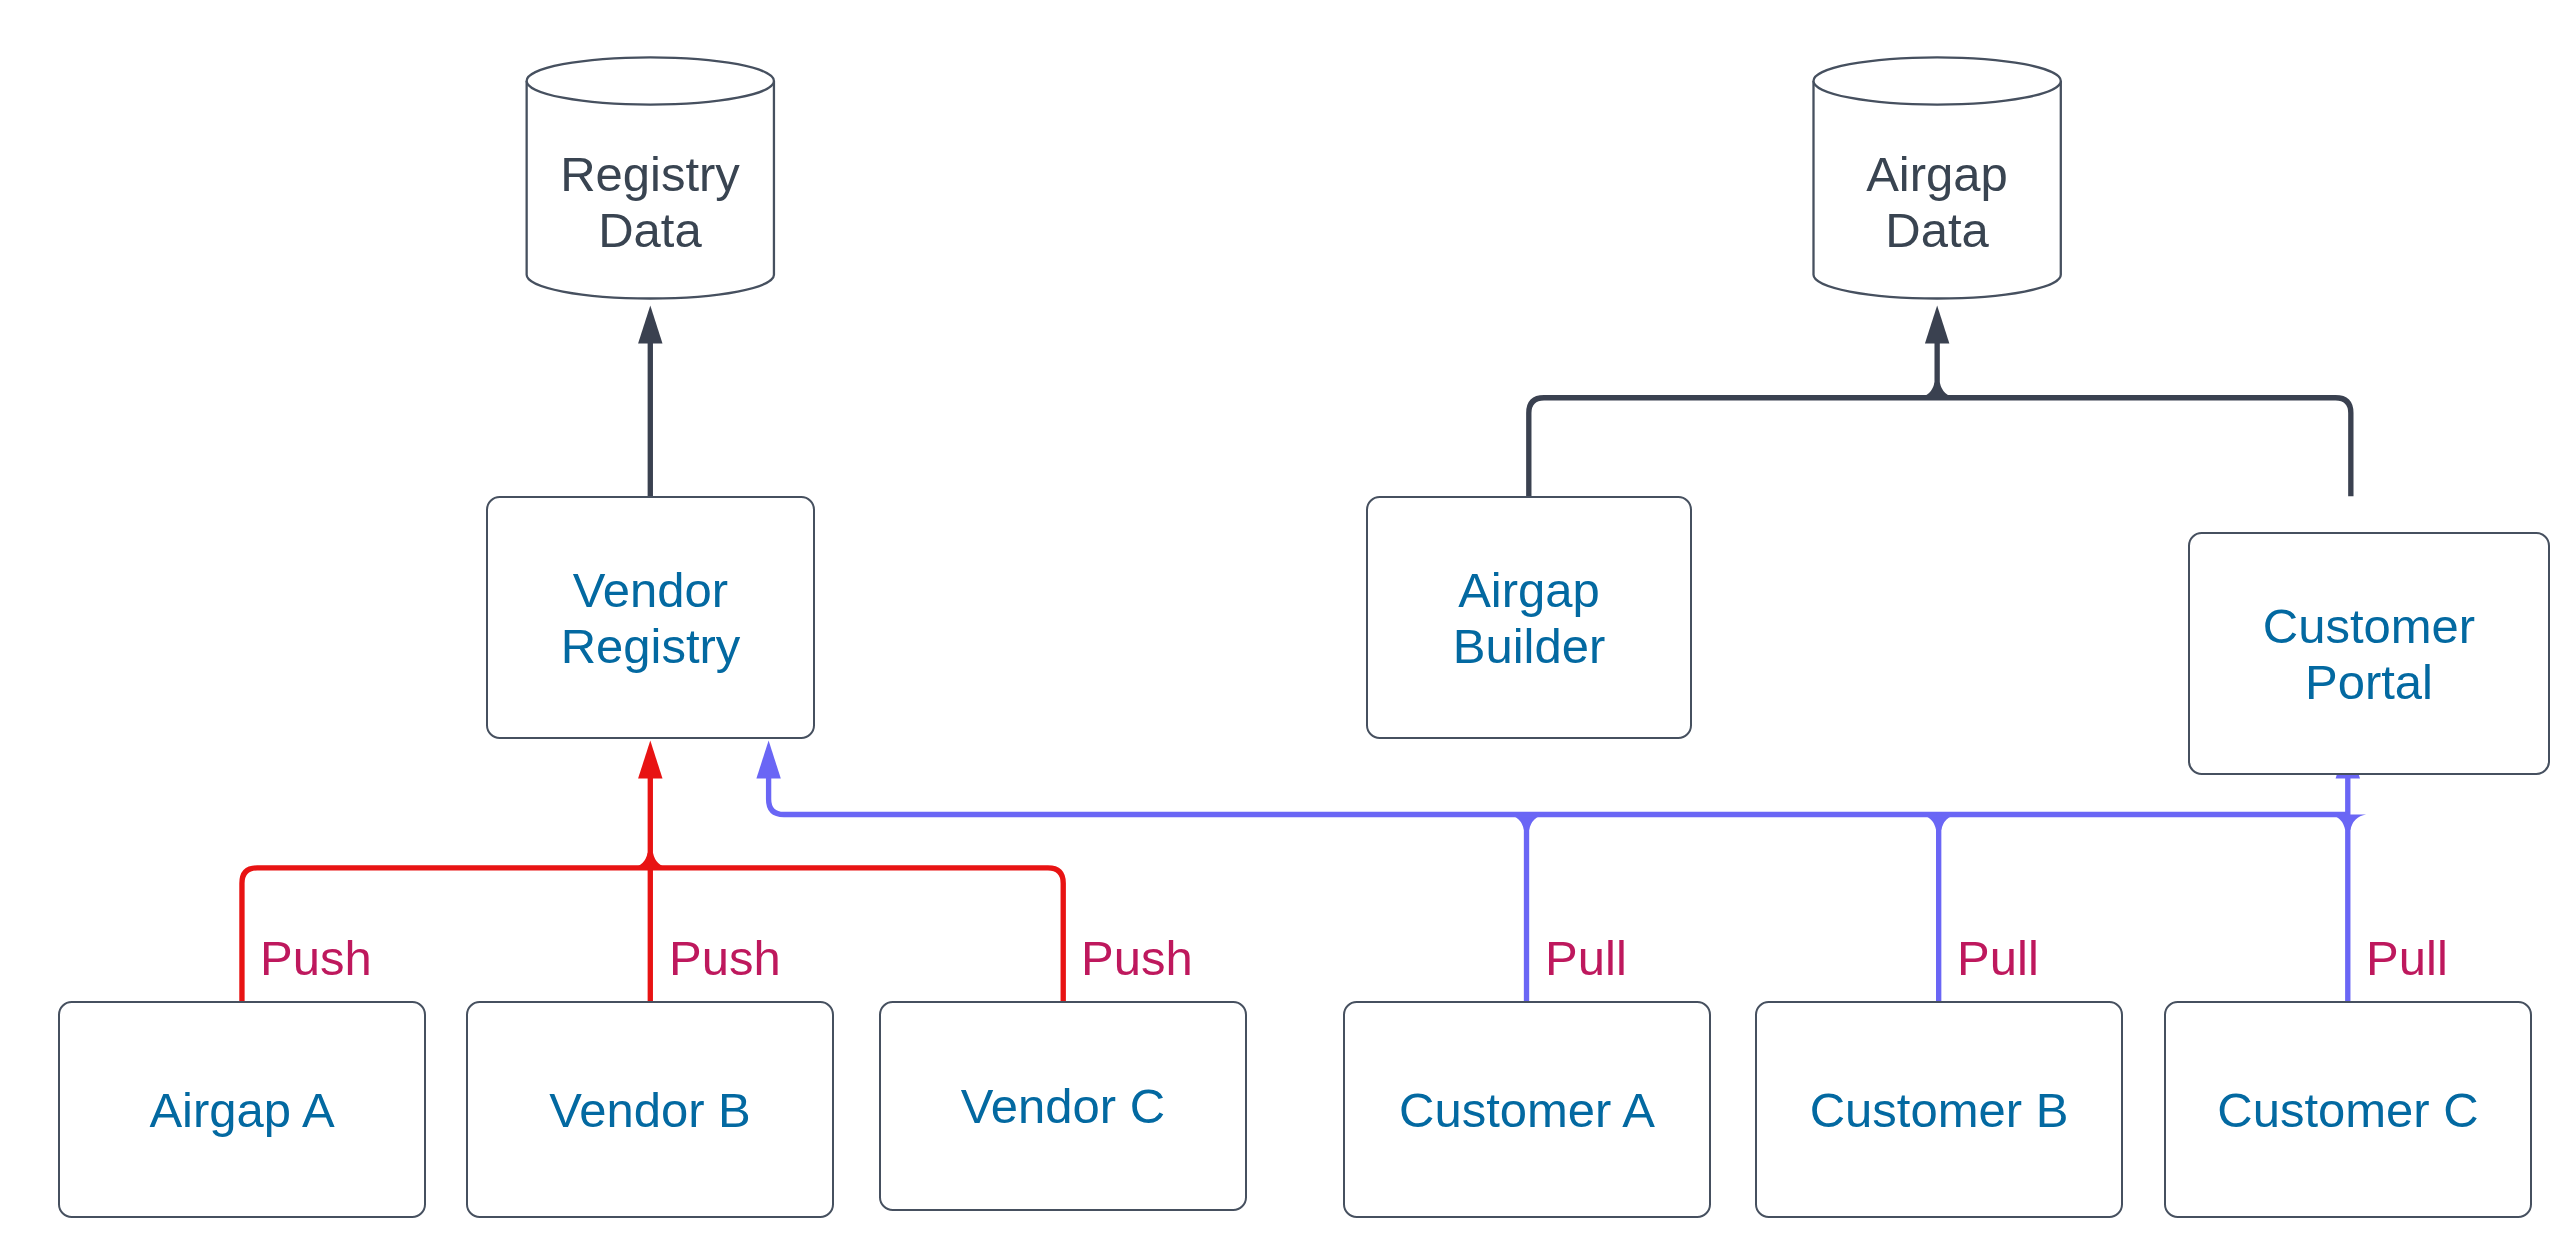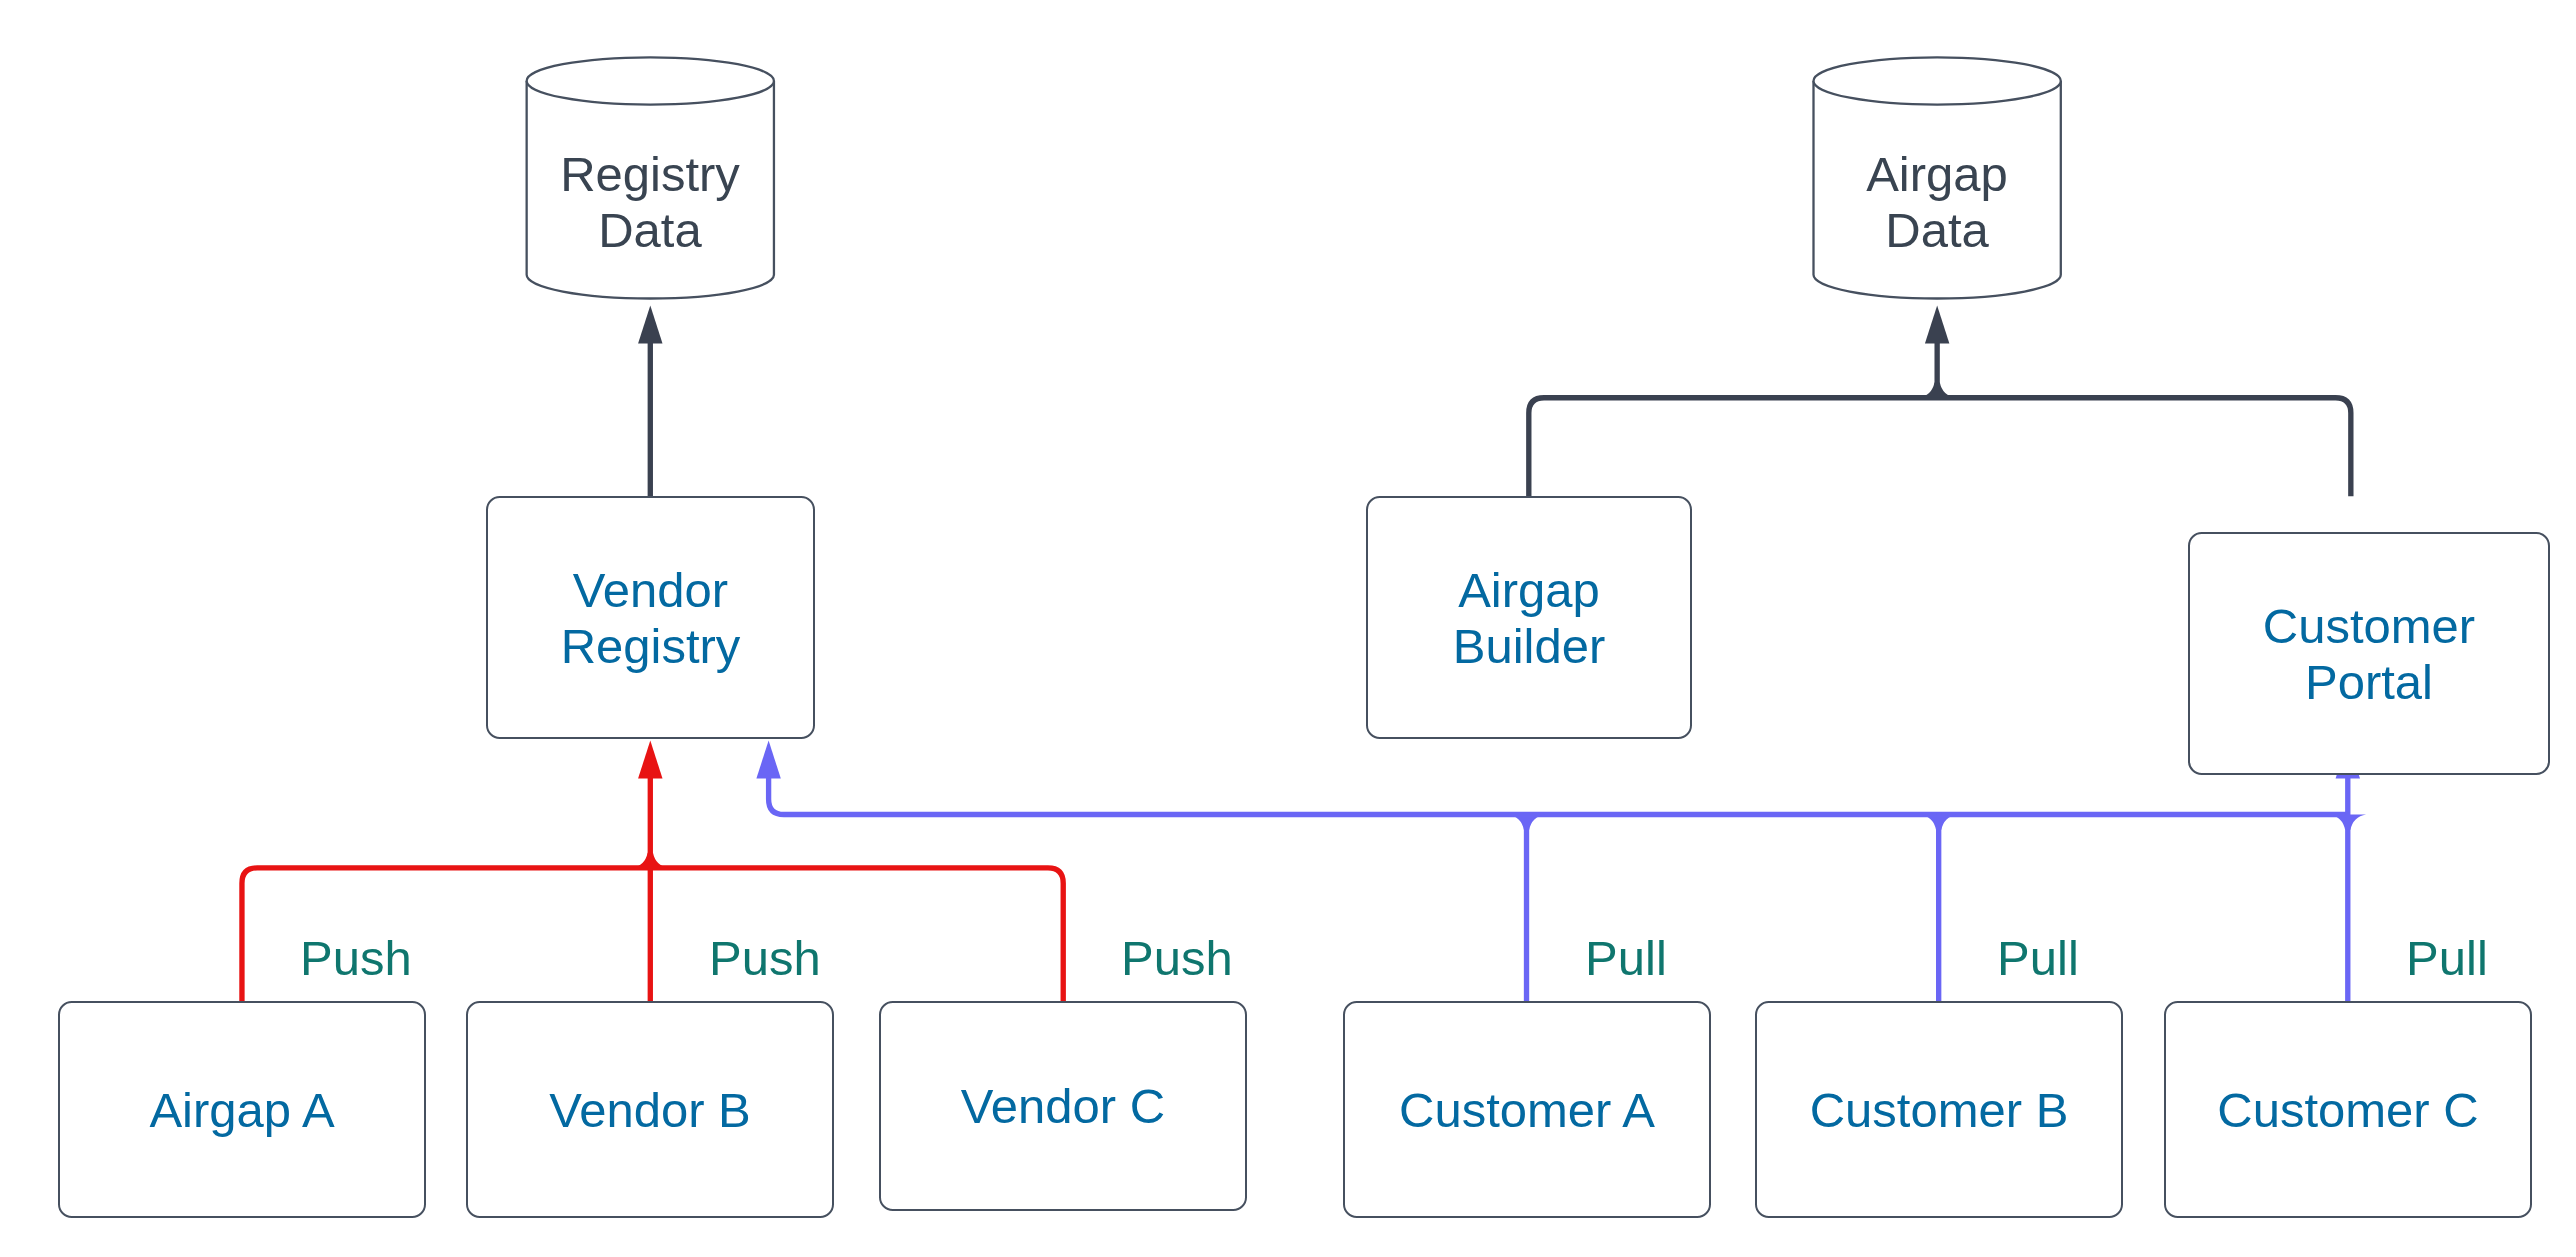--- a/index.html
+++ b/index.html
@@ -42,26 +42,25 @@
     transform: translate(-50%, -50%);
     text-align: center;
     color: #394451;
     font-size: 49px;
     line-height: 56px;
     white-space: pre-line;
   }
   .edge-label {
     position: absolute;
     transform: translateY(-50%);
-    color: #0f766e;
+    color: #be185d;
     font-size: 49px;
     line-height: 49px;
     background: #ffffff;
     padding: 0 3.1px;
-    margin-left: 40px;
   }
 </style>
 </head>
 <body>
 
 <div class="canvas">
 
   <svg class="edges-svg" viewBox="0 0 3375 1648">
 
     <g>

